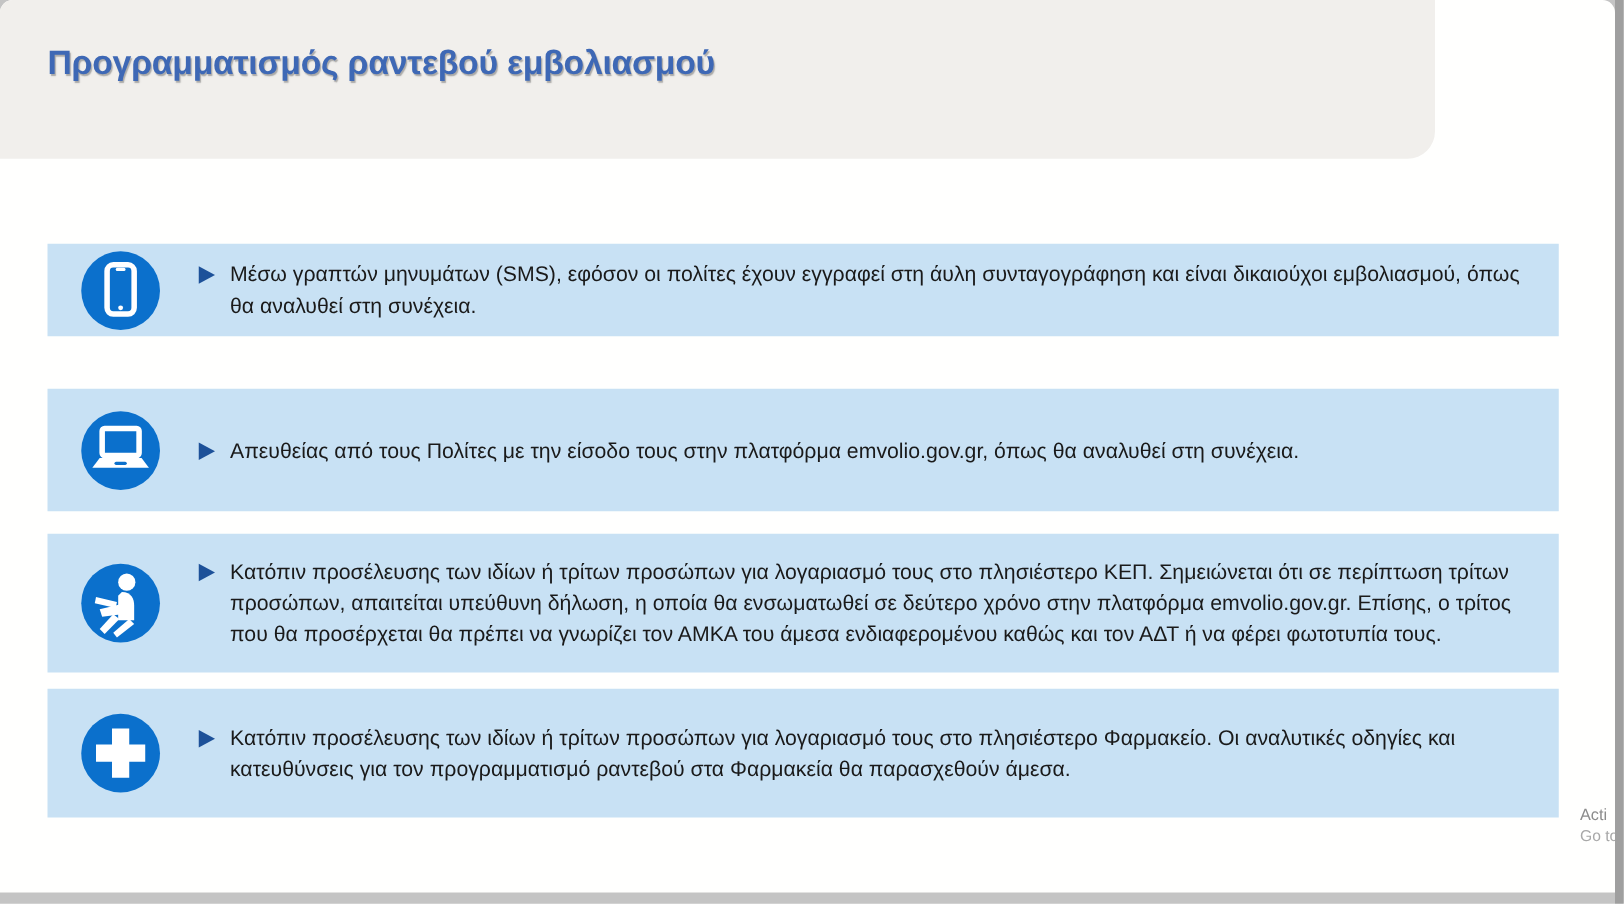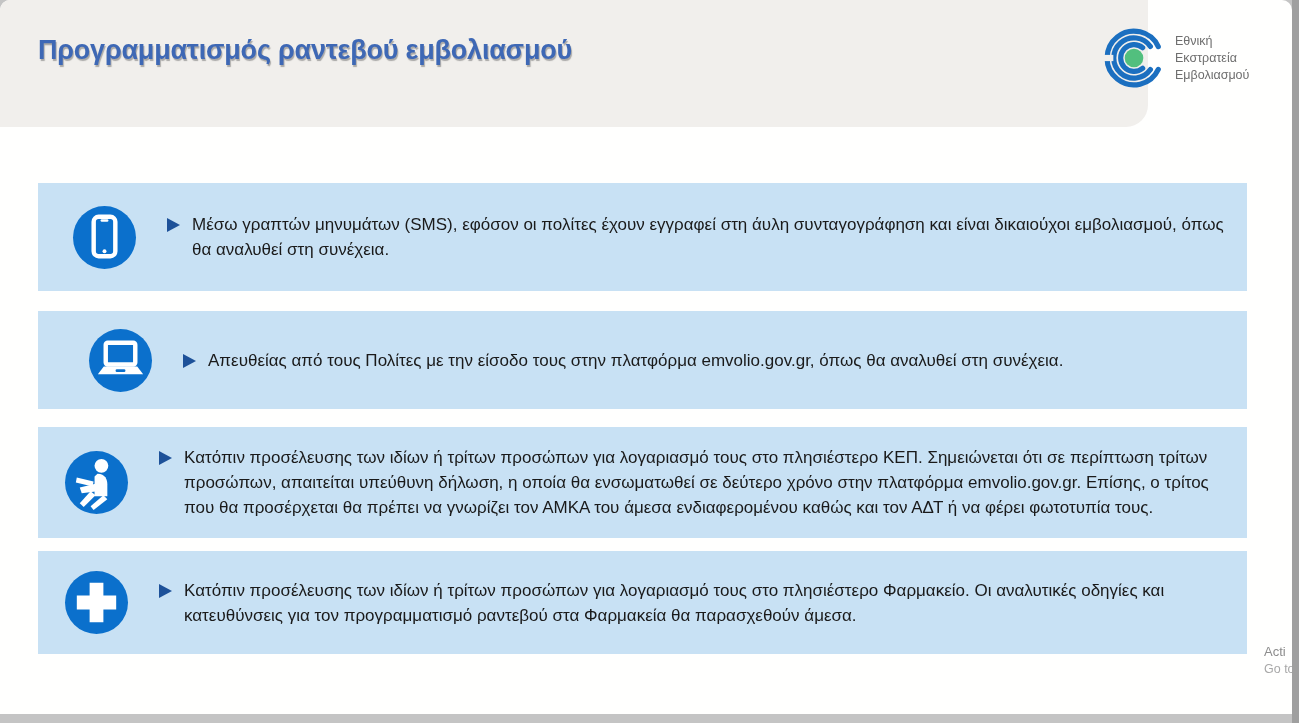--- a/index.html
+++ b/index.html
@@ -64,22 +64,22 @@
   }
   
   .row {
     position: absolute;
     left: 38px;
     width: 1209px;
     background: var(--row_bg, #c8e1f4);
     display: flex;
     align-items: center;
   }
-  .row-1 { top: 183px; height: 108px; padding-left: 8px; }
-  .row-2 { top: 311px; height: 98px; padding-left: 24px; }
+  .row-1 { top: 195px; height: 74px; }
+  .row-2 { top: 311px; height: 98px; }
   .row-3 { top: 427px; height: 111px; }
   .row-4 { top: 551px; height: 103px; }
   .icon-circle {
     flex: 0 0 auto;
     margin-left: 27px;
     width: 63px; height: 63px;
     border-radius: 50%;
     background: var(--icon_blue, #0b70cc);
     display: flex;
     align-items: center;
@@ -121,36 +121,20 @@
 </head>
 <body>
 
 <div class="card">
 
   <header class="header">
     <div class="title">
       <div>Προγραμματισμός ραντεβού εμβολιασμού</div>
     </div>
 
-    <div class="logo">
-      <span>
-        <svg width="62" height="62" viewBox="0 0 60 60">
-          <path d="M38.4 40 A13 13 0 1 1 38.4 20" fill="none" stroke="#1b6fc0" stroke-width="5" stroke-linecap="round"></path>
-          <path d="M45.9 41.2 A19.5 19.5 0 1 1 45.9 18.8" fill="none" stroke="#1b6fc0" stroke-width="5" stroke-linecap="round"></path>
-          <path d="M53.5 41 A26 26 0 1 1 53.5 19" fill="none" stroke="#1b6fc0" stroke-width="5" stroke-linecap="round"></path>
-          <rect x="0" y="27" width="10" height="6" fill="#f1efec"></rect>
-          <circle cx="30" cy="30" r="9" fill="#52bf7e"></circle>
-        </svg>
-      </span>
-      <div class="logo-text">
-        <div>Εθνική</div>
-        <div>Εκστρατεία</div>
-        <div>Εμβολιασμού</div>
-      </div>
-    </div>
   </header>
 
 
   <div class="row row-1">
     <div class="icon-circle">
       <svg width="63" height="63" viewBox="0 0 64 64">
         <rect x="21" y="11" width="22" height="40" rx="5" fill="none" stroke="#ffffff" stroke-width="4.5"></rect>
         <rect x="28" y="13.5" width="8" height="2.6" rx="1.3" fill="#ffffff"></rect>
         <circle cx="32" cy="46" r="2" fill="#ffffff"></circle>
       </svg>

